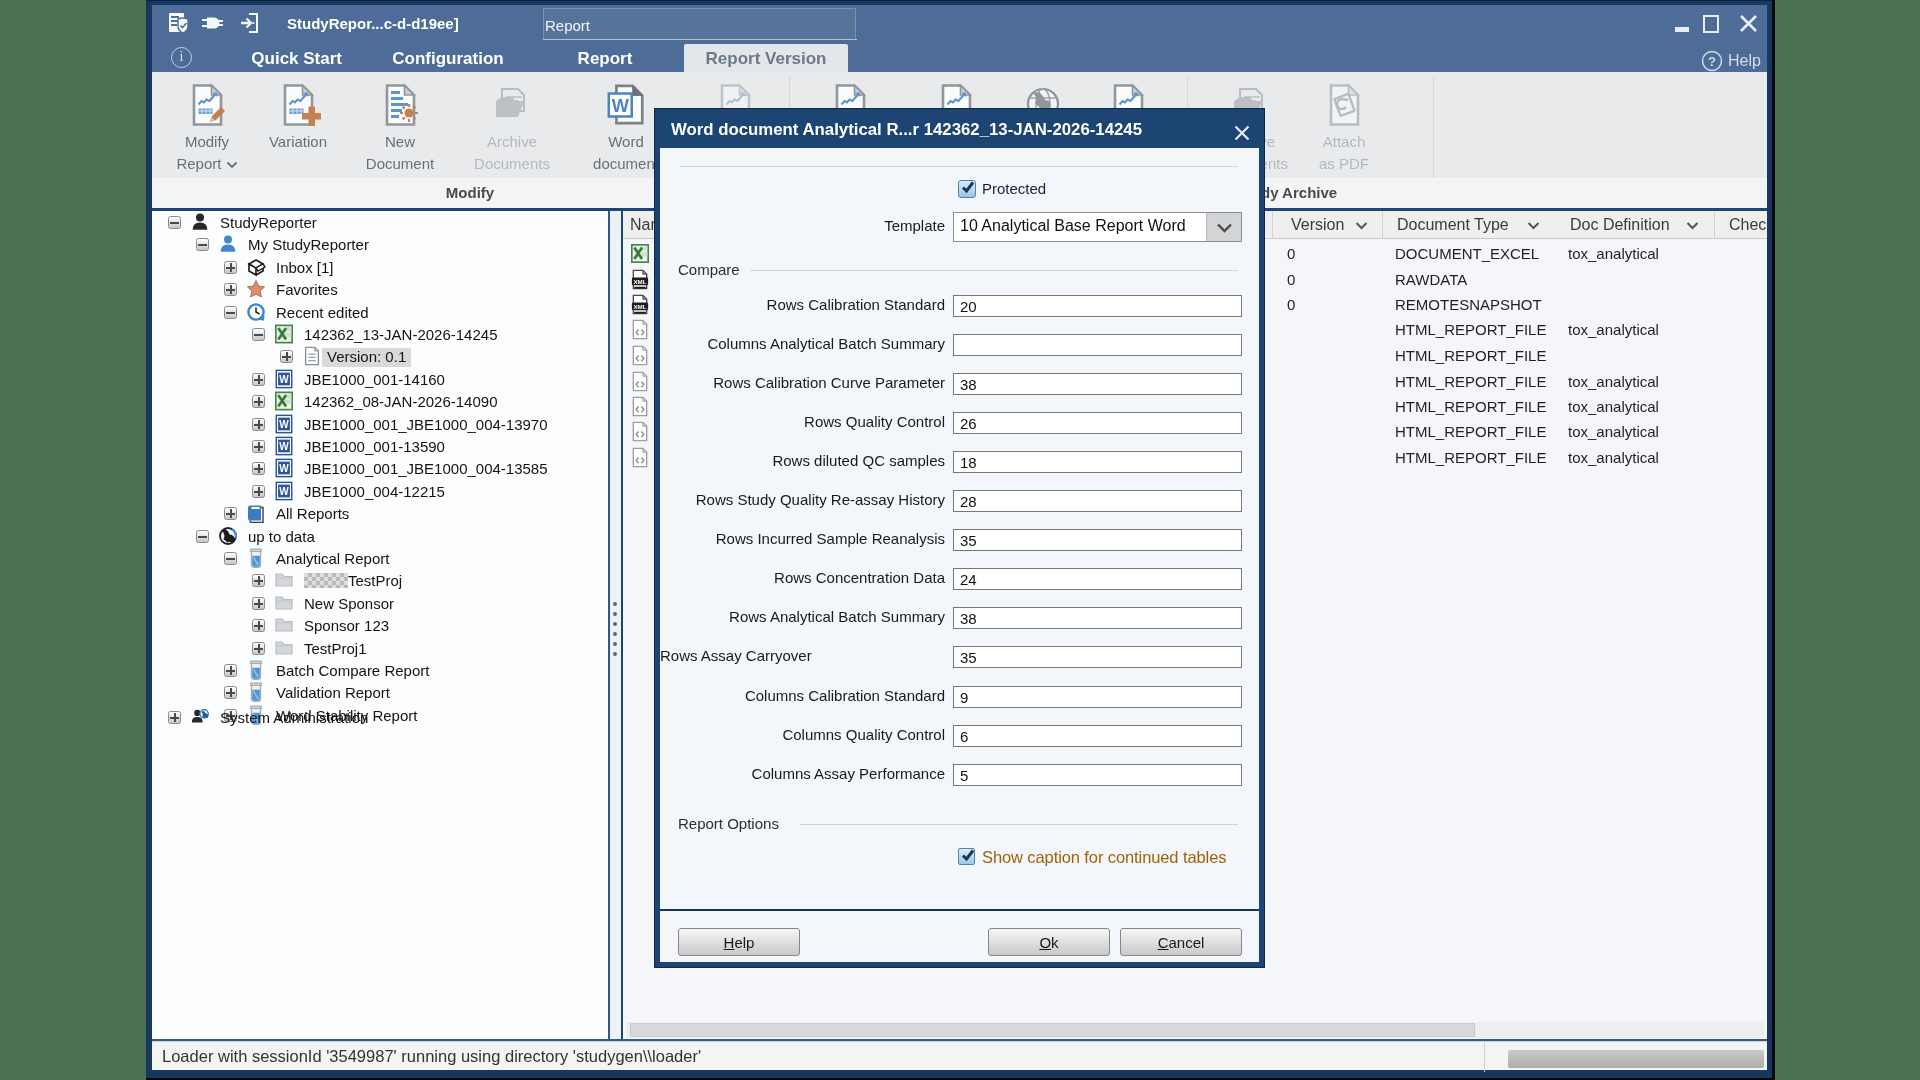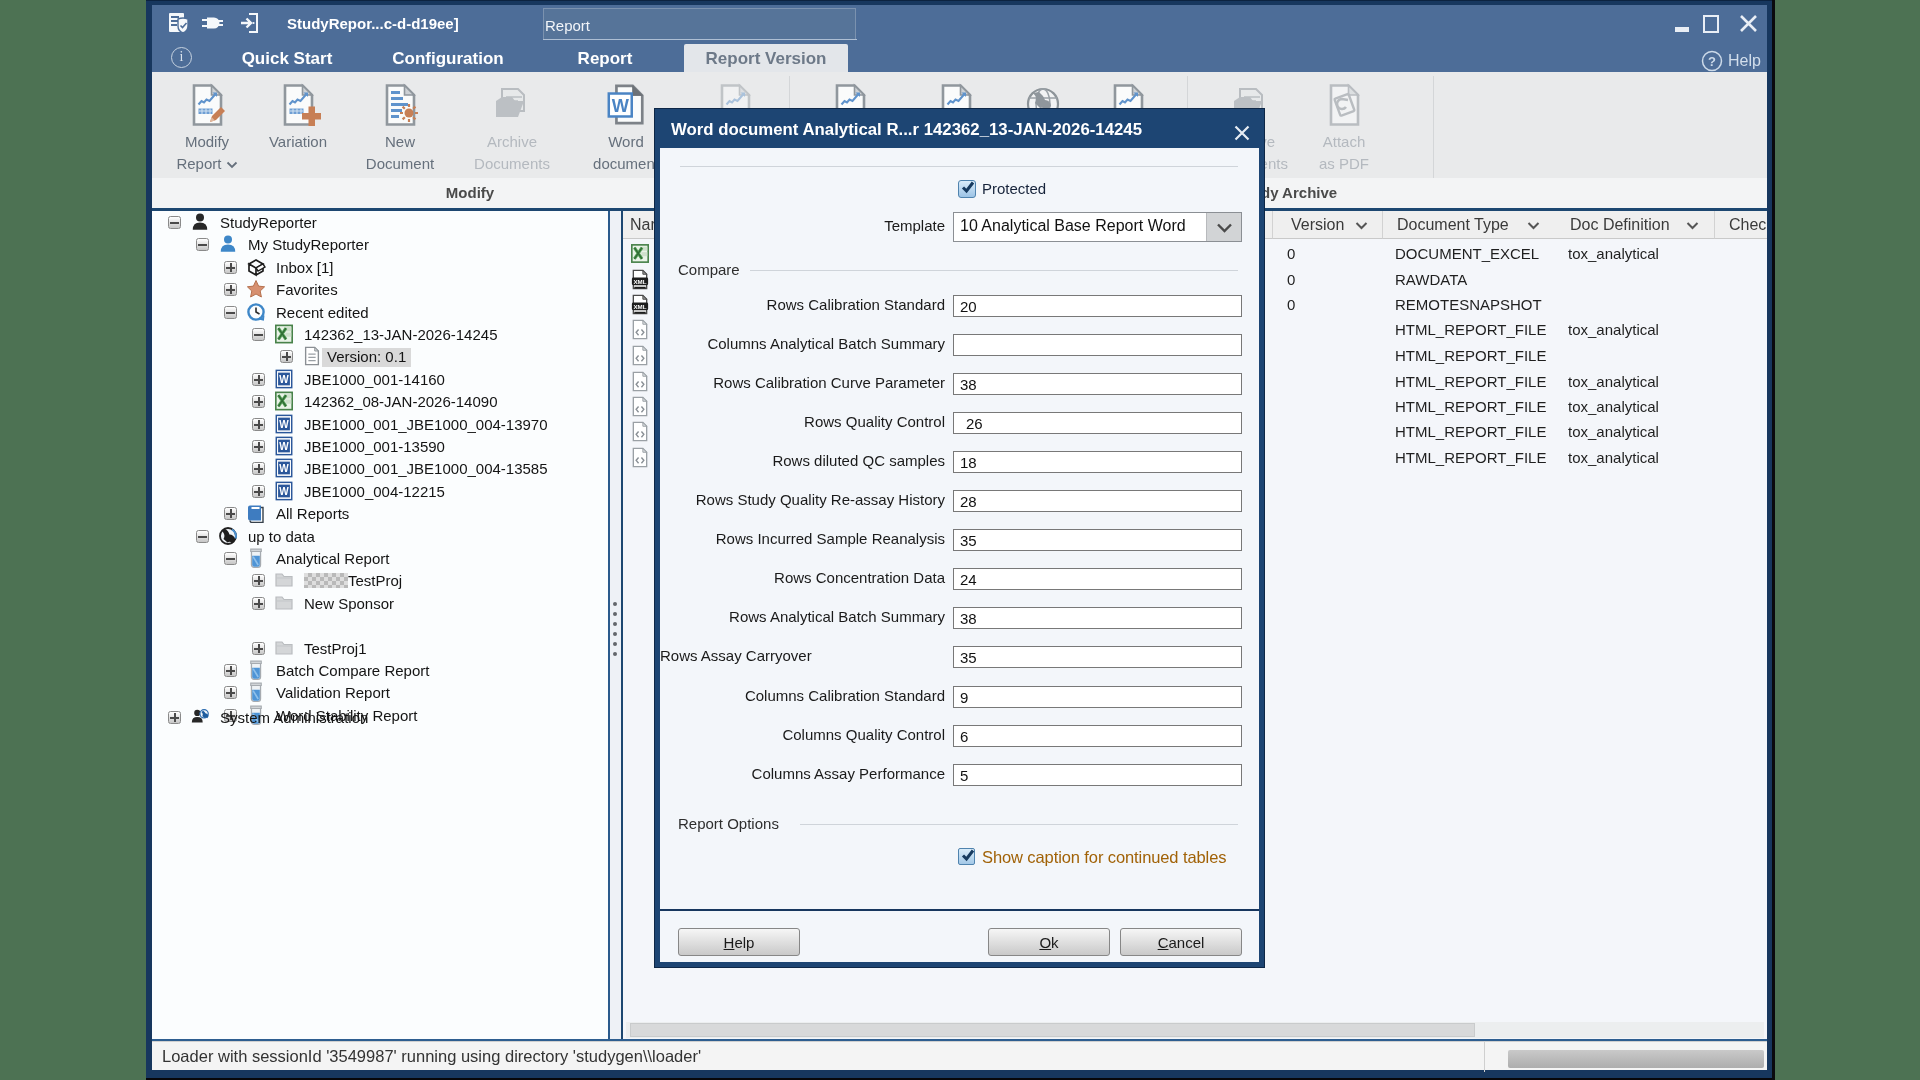--- a/index.html
+++ b/index.html
@@ -186,21 +186,21 @@
         <path d="M1 11 h9 M6.5 6.5 L11 11 L6.5 15.5" stroke="#f5f8fb" stroke-width="2.4" fill="none"></path>
       </svg>
 
     <div style="position:absolute;left:1523px;top:22px;width:14px;height:5px;background:#e9eef5"></div>
     <div style="position:absolute;left:1551px;top:10px;width:16px;height:18px;border:2.5px solid #e9eef5"></div>
     <svg style="position:absolute;left:1587px;top:9px" width="19" height="19" viewBox="0 0 19 19">
         <path d="M2 2 L17 17 M17 2 L2 17" stroke="#e9eef5" stroke-width="2.6"></path>
       </svg>
 
     <div style="position:absolute;left:19px;top:42px;width:21px;height:21px;border:1.3px solid #c6d2e0;border-radius:50%;color:#d8e2ec;font-size:14px;text-align:center;line-height:18px;font-family:'Liberation Serif',serif">i</div>
-    <div class="rtab" style="position:absolute;left:80px;top:44px;width:110px;text-align:center;font-size:17px;font-weight:bold;color:#fff">Quick Start</div>
+    <div class="rtab" style="position:absolute;left:80px;top:44px;width:110px;text-align:right;font-size:17px;font-weight:bold;color:#fff">Quick Start</div>
     <div class="rtab" style="position:absolute;left:221px;top:44px;width:150px;text-align:center;font-size:17px;font-weight:bold;color:#fff">Configuration</div>
     <div class="rtab" style="position:absolute;left:403px;top:44px;width:100px;text-align:center;font-size:17px;font-weight:bold;color:#fff">Report</div>
     <div style="position:absolute;left:532px;top:39px;width:164px;height:28px;background:#e3e6ea;border-radius:2px 2px 0 0"></div>
     <div style="position:absolute;left:532px;top:44px;width:164px;text-align:center;font-size:17px;font-weight:bold;color:#6d7988">Report Version</div>
 
     <svg style="position:absolute;left:1549px;top:45px" width="22" height="22" viewBox="0 0 22 22">
         <circle cx="11" cy="11" r="9.5" stroke="#ccdae9" stroke-width="1.5" fill="none"></circle>
         <text x="11" y="16" text-anchor="middle" font-size="13" font-weight="bold" fill="#ccdae9" font-family="Liberation Sans">?</text>
       </svg>
     <div style="position:absolute;left:1576px;top:47px;font-size:16px;color:#d3dfec">Help</div>
@@ -420,20 +420,27 @@
           </svg>
           <span class="lbl" style="left:124px">Analytical Report</span>
         </div>
       <div class="trow" style="top:381px">
           <span class="exp plus" style="left:100px"></span>
           <svg class="ticon" style="left:122px" width="21" height="21" viewBox="0 0 21 21">
             <use href="#t-folder"></use>
           </svg>
           <span class="lbl" style="left:152px">New Sponsor</span>
         </div>
+      <div class="trow" style="top:403px">
+          <span class="exp plus" style="left:100px"></span>
+          <svg class="ticon" style="left:122px" width="21" height="21" viewBox="0 0 21 21">
+            <use href="#t-folder"></use>
+          </svg>
+          <span class="lbl" style="left:152px">Sponsor 123</span>
+        </div>
       <div class="trow" style="top:426px">
           <span class="exp plus" style="left:100px"></span>
           <svg class="ticon" style="left:122px" width="21" height="21" viewBox="0 0 21 21">
             <use href="#t-folder"></use>
           </svg>
           <span class="lbl" style="left:152px">TestProj1</span>
         </div>
       <div class="trow" style="top:448px">
           <span class="exp plus" style="left:72px"></span>
           <svg class="ticon" style="left:94px" width="21" height="21" viewBox="0 0 21 21">
@@ -577,21 +584,21 @@
     </div>
     <div style="position:absolute;left:18px;top:113px;font-size:15px;color:#2e2e2e">Compare</div>
     <div style="position:absolute;left:90px;top:122px;width:488px;height:1px;background:#cfd4da"></div>
     <div style="position:absolute;left:0;width:285px;top:148px;text-align:right;font-size:15px;color:#1a1a1a;white-space:nowrap">Rows Calibration Standard</div>
     <div style="position:absolute;left:293px;top:147px;width:289px;height:22px;background:#fff;border:1px solid #787878;font-size:15px;color:#111;padding:2px 0 0 6px">20</div>
     <div style="position:absolute;left:0;width:285px;top:187px;text-align:right;font-size:15px;color:#1a1a1a;white-space:nowrap">Columns Analytical Batch Summary</div>
     <div style="position:absolute;left:293px;top:186px;width:289px;height:22px;background:#fff;border:1px solid #787878;font-size:15px;color:#111;padding:2px 0 0 6px"></div>
     <div style="position:absolute;left:0;width:285px;top:226px;text-align:right;font-size:15px;color:#1a1a1a;white-space:nowrap">Rows Calibration Curve Parameter</div>
     <div style="position:absolute;left:293px;top:225px;width:289px;height:22px;background:#fff;border:1px solid #787878;font-size:15px;color:#111;padding:2px 0 0 6px">38</div>
     <div style="position:absolute;left:0;width:285px;top:265px;text-align:right;font-size:15px;color:#1a1a1a;white-space:nowrap">Rows Quality Control</div>
-    <div style="position:absolute;left:293px;top:264px;width:289px;height:22px;background:#fff;border:1px solid #787878;font-size:15px;color:#111;padding:2px 0 0 12px">26</div>
+    <div style="position:absolute;left:293px;top:264px;width:289px;height:22px;background:#fff;border:1px solid #787878;font-size:15px;color:#111;padding:2px 0 0 6px">26</div>
     <div style="position:absolute;left:0;width:285px;top:304px;text-align:right;font-size:15px;color:#1a1a1a;white-space:nowrap">Rows diluted QC samples</div>
     <div style="position:absolute;left:293px;top:303px;width:289px;height:22px;background:#fff;border:1px solid #787878;font-size:15px;color:#111;padding:2px 0 0 6px">18</div>
     <div style="position:absolute;left:0;width:285px;top:343px;text-align:right;font-size:15px;color:#1a1a1a;white-space:nowrap">Rows Study Quality Re-assay History</div>
     <div style="position:absolute;left:293px;top:342px;width:289px;height:22px;background:#fff;border:1px solid #787878;font-size:15px;color:#111;padding:2px 0 0 6px">28</div>
     <div style="position:absolute;left:0;width:285px;top:382px;text-align:right;font-size:15px;color:#1a1a1a;white-space:nowrap">Rows Incurred Sample Reanalysis</div>
     <div style="position:absolute;left:293px;top:381px;width:289px;height:22px;background:#fff;border:1px solid #787878;font-size:15px;color:#111;padding:2px 0 0 6px">35</div>
     <div style="position:absolute;left:0;width:285px;top:421px;text-align:right;font-size:15px;color:#1a1a1a;white-space:nowrap">Rows Concentration Data</div>
     <div style="position:absolute;left:293px;top:420px;width:289px;height:22px;background:#fff;border:1px solid #787878;font-size:15px;color:#111;padding:2px 0 0 6px">24</div>
     <div style="position:absolute;left:0;width:285px;top:460px;text-align:right;font-size:15px;color:#1a1a1a;white-space:nowrap">Rows Analytical Batch Summary</div>
     <div style="position:absolute;left:293px;top:459px;width:289px;height:22px;background:#fff;border:1px solid #787878;font-size:15px;color:#111;padding:2px 0 0 6px">38</div>

